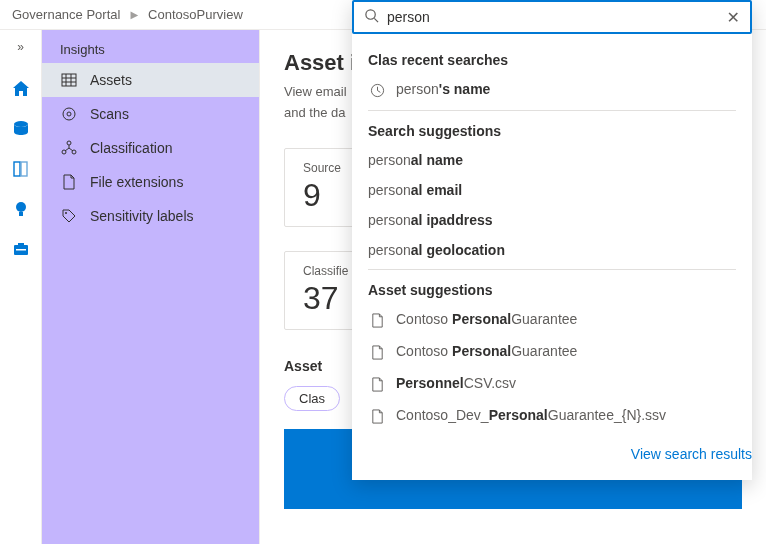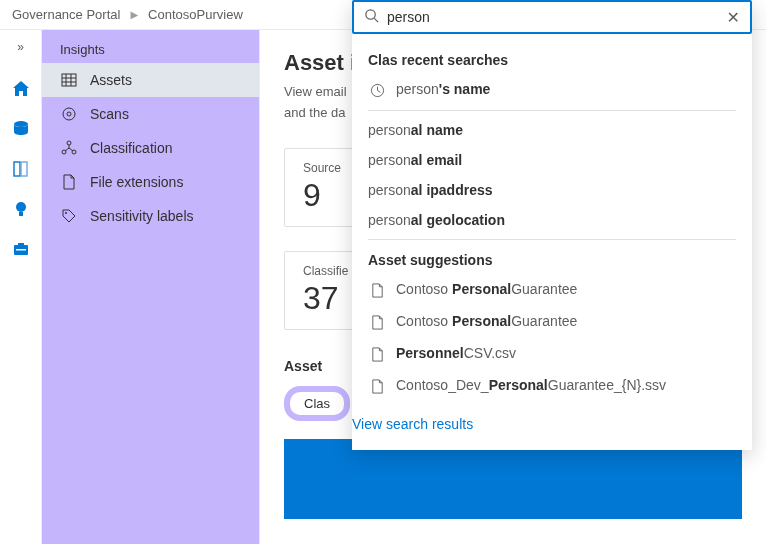--- a/index.html
+++ b/index.html
@@ -59,21 +59,21 @@
   .content .sub { font-size: 13px; color: #605e5c; line-height: 1.6; max-width: 500px; }
   .cards { display: flex; gap: 16px; margin-top: 24px; flex-wrap: wrap;}
   .card {
     border: 1px solid #e1dfdd; border-radius: 2px; padding: 12px 18px;
     min-width: 180px; background:#fff;
   }
   .card .lbl { font-size: 12px; color: #605e5c; }
   .card .val { font-size: 32px; font-weight: 400; color: #323130; margin-top: 2px; }
   .section-lbl { margin-top: 28px; font-size: 14px; font-weight: 600; }
   .pill {
-    display:inline-block; margin-top:12px; border:6px solid #c4b5fd; border-radius:16px;
+    display:inline-block; margin-top:12px; border:1px solid #c4b5fd; border-radius:16px;
     padding:4px 14px; font-size:13px; color:#323130;
   }
   .blue-block { margin-top: 18px; height: 80px; background:#0078d4; }
 
   
   .search-wrap {
     position: absolute; left: 352px; top: 0; width: 400px;
     background: #fff; z-index: 50;
     box-shadow: 0 6px 20px rgba(0,0,0,.18);
   }
@@ -91,21 +91,21 @@
   .dropdown { padding: 10px 0 6px 0; }
   .dd-heading { padding: 8px 16px 6px 16px; font-size:14px; font-weight:600; }
   .dd-row {
     display:flex; gap:10px; padding: 7px 16px;
     font-size:14px; color:#323130; cursor:pointer;
   }
   .dd-row .ricon { width:18px; height:18px; display:flex; align-items:center; justify-content:center; color:#605e5c; flex-shrink:0;}
   .dd-row .txt { color:#605e5c; }
   .dd-row .txt b { color:#323130; font-weight:600; }
   .dd-sep { height:1px; background:#e1dfdd; margin: 4px 16px; }
-  .dd-footer { text-align:left; padding:14px 0 12px 0; }
+  .dd-footer { text-align:right; padding:14px 0 12px 0; }
   .dd-footer a { color:#0078d4; font-size:14px; text-decoration:none; cursor:pointer;}
   @keyframes blink { 50% {opacity:0;} }
 </style>
 </head>
 <body>
 
 <div class="breadcrumb">
   <span>Governance Portal</span>
   <span class="chev">▶</span>
   <span>ContosoPurview</span>
@@ -241,20 +241,21 @@
     <div class="dd-row">
       <span class="ricon">
           <svg width="15" height="15" viewBox="0 0 16 16">
             <circle cx="8" cy="8" r="6.5" fill="none" stroke="#605e5c"></circle>
             <path d="M8 4v4l3 2" fill="none" stroke="#605e5c"></path>
           </svg>
         </span>
       <span class="txt">person<b>'s name</b></span>
     </div>
     <div class="dd-sep"></div>
+    <div class="dd-heading">Search suggestions</div>
     <div class="dd-row">
         <span class="txt">person<b>al name</b></span>
       </div>
     <div class="dd-row">
         <span class="txt">person<b>al email</b></span>
       </div>
     <div class="dd-row">
         <span class="txt">person<b>al ipaddress</b></span>
       </div>
     <div class="dd-row">

